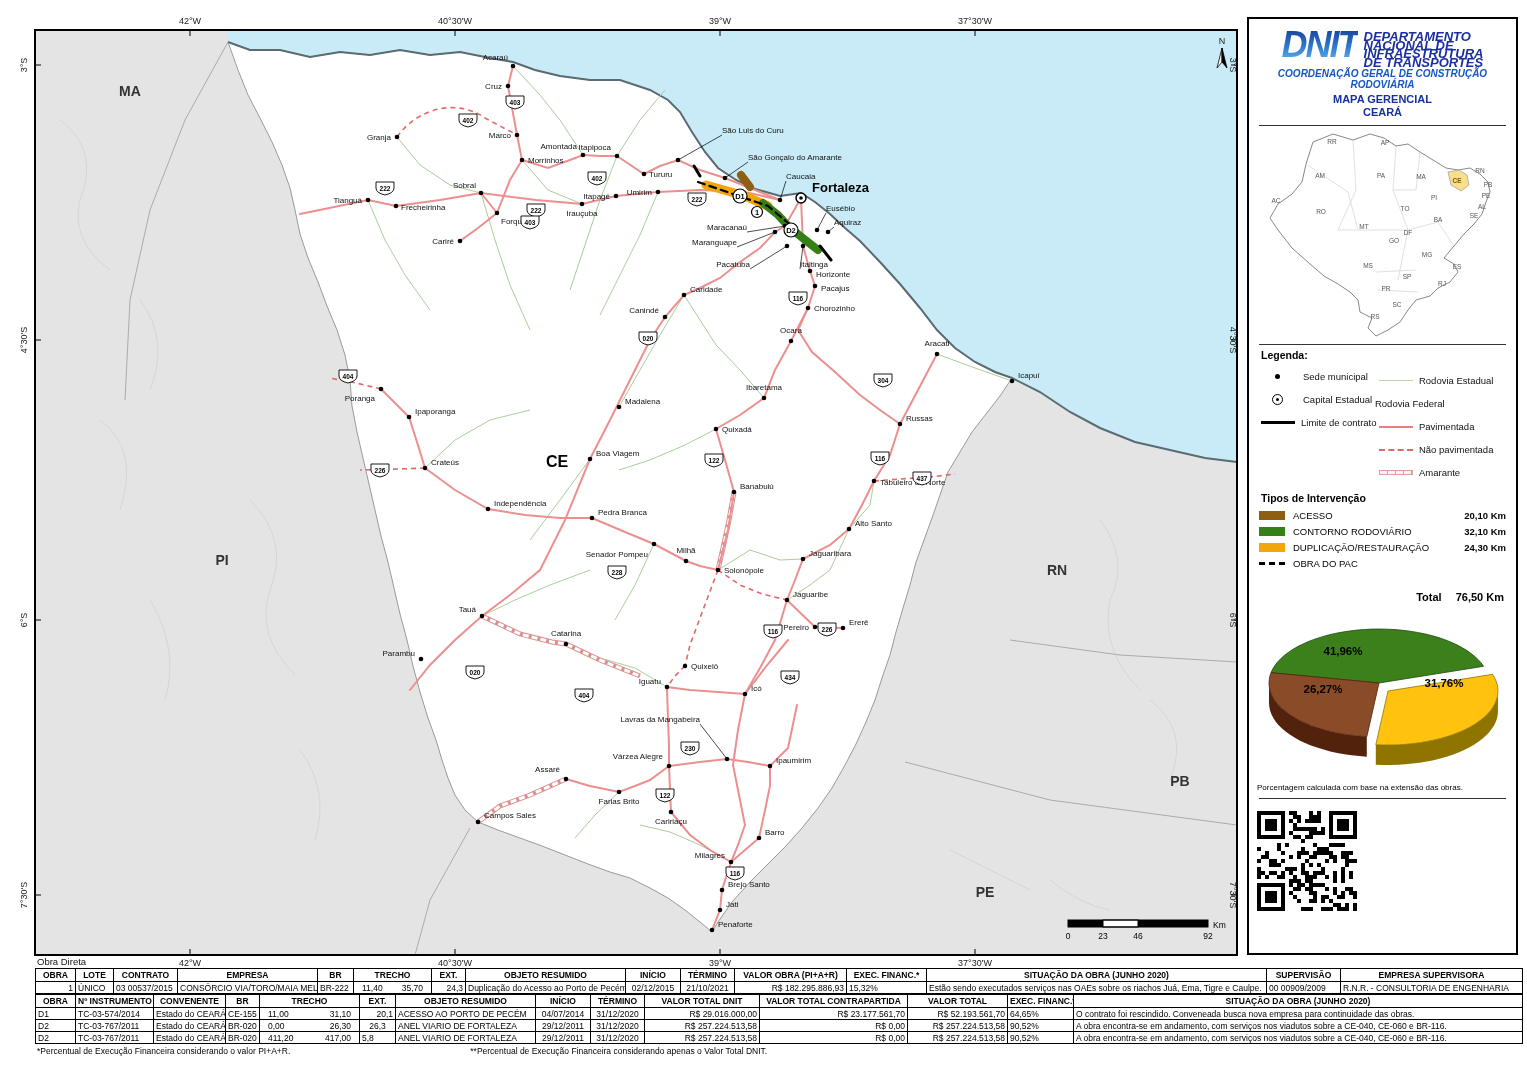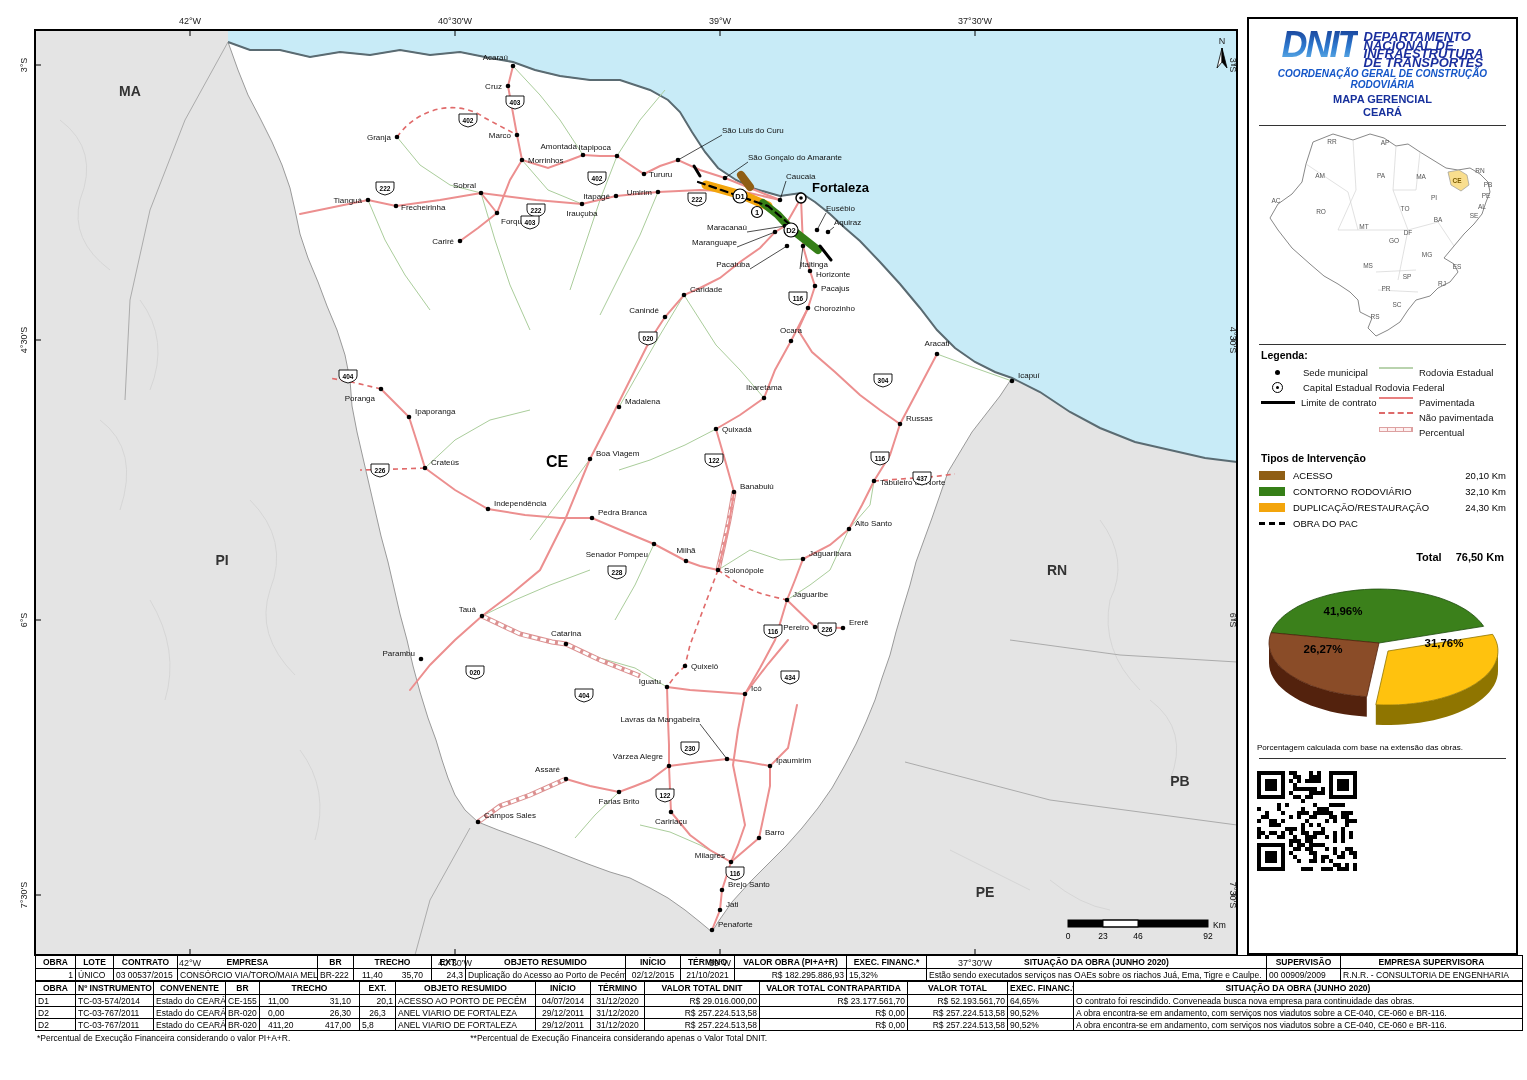--- a/index.html
+++ b/index.html
@@ -28,39 +28,39 @@
   .coord{font-size:10px;font-weight:bold;font-style:italic;color:#1456c8;text-align:center;margin-top:1px;}
   .ptitle{font-size:11px;font-weight:bold;color:#16309c;text-align:center;line-height:13px;margin-top:3px;}
   .hr{border-top:1.5px solid #333;margin:4px 10px;}
   #minimap{display:block;margin:0 auto;}
   .mm{font-size:6.5px;fill:#555;}
   .mm-ce{fill:#7a5a00;font-weight:bold;}
   .lg-title{font-size:10.5px;font-weight:bold;margin:2px 0 6px 12px;}
   #legend-rows{margin:0 8px;}
   .lrow{display:flex;margin-bottom:4px;}
   .lcell{display:flex;align-items:center;width:47%;}
-  .rcell{display:flex;align-items:flex-start;width:53%;}
+  .rcell{display:flex;align-items:center;width:53%;margin-top:8px;}
   .sym{display:inline-block;width:34px;margin:0 6px 0 4px;flex:none;}
   .sym-dot{width:5px;height:5px;border-radius:50%;background:#000;margin-left:18px;margin-right:23px;}
   .sym-capital{width:9px;height:9px;border:1.5px solid #000;border-radius:50%;margin-left:15px;margin-right:20px;
     display:flex;align-items:center;justify-content:center;}
   .sym-capital i{width:3px;height:3px;border-radius:50%;background:#000;}
   .sym-contract{height:3px;background:#000;}
   .sym-state-road{height:1.5px;background:#b9d3ae;}
   .sym-paved{height:2px;background:#e87f7f;}
   .sym-unpaved{height:0;border-top:2px dashed #dd6a6a;}
   .sym-planned{height:5px;border:1px solid #dda0a0;box-sizing:border-box;
     background:repeating-linear-gradient(90deg,#fdf0f0 0 7px,#dda0a0 7px 8px);}
   .sym-pac{height:0;border-top:3px dashed #000;width:30px;}
   .lg-label{font-size:9.5px;color:#111;white-space:nowrap;}
   #tipos-rows{margin:0 10px;}
   .trow{display:flex;align-items:center;margin-bottom:5px;}
   .swatch{width:26px;height:9px;margin-right:8px;flex:none;}
   .t-label{font-size:9.5px;flex:1;}
-  .t-km{font-size:9.5px;text-align:left;}
+  .t-km{font-size:9.5px;text-align:left;font-weight:bold;}
   .total-row{display:flex;justify-content:flex-end;gap:14px;font-size:11px;font-weight:bold;
     margin:22px 12px 6px 0;}
   #piewrap{text-align:center;margin-top:6px;}
   .pie-label{font-size:11.5px;font-weight:bold;fill:#000;}
   .pie-note{font-size:8px;margin:2px 8px 0 8px;text-align:left;}
   .qr-row{display:flex;padding:8px 6px 0 8px;gap:10px;}
   .qr-texts{font-size:8.5px;color:#222;line-height:10.5px;}
   .qr-texts div{margin-bottom:16px;}
   
   #tables{position:absolute;left:35px;top:955px;width:1487px;}
@@ -621,21 +621,21 @@
           <div class="lcell"></div>
           <div class="rcell">
             <span class="sym sym-unpaved"></span>
             <span class="lg-label">Não pavimentada</span>
           </div>
         </div>
         <div class="lrow">
           <div class="lcell"></div>
           <div class="rcell">
             <span class="sym sym-planned"></span>
-            <span class="lg-label">Percentual</span>
+            <span class="lg-label">Amarante</span>
           </div>
         </div>
       </div>
 
     <div class="lg-title" style="margin-top:14px">Tipos de Intervenção</div>
     <div id="tipos-rows">
         <div class="trow">
           <span class="swatch" style="background: rgb(143, 94, 21);"></span>
           <span class="t-label">ACESSO</span>
           <span class="t-km">20,10 Km</span>
@@ -860,20 +860,21 @@
           <rect x="76" y="4" width="20" height="20" fill="#fff"></rect>
           <rect x="80" y="8" width="12" height="12" fill="#000"></rect>
           <rect x="0" y="72" width="28" height="28" fill="#000"></rect>
           <rect x="4" y="76" width="20" height="20" fill="#fff"></rect>
           <rect x="8" y="80" width="12" height="12" fill="#000"></rect>
         </svg>
     </div>
   </div>
 
   <div id="tables">
+    <div class="tbl-title">Obra Direta</div>
     <table id="table-direta">
       <colgroup>
         <col style="width:40px">
           <col style="width:38px">
           <col style="width:64px">
           <col style="width:140px">
         <col style="width:36px">
           <col style="width:78px">
           <col style="width:34px">
           <col style="width:160px">

